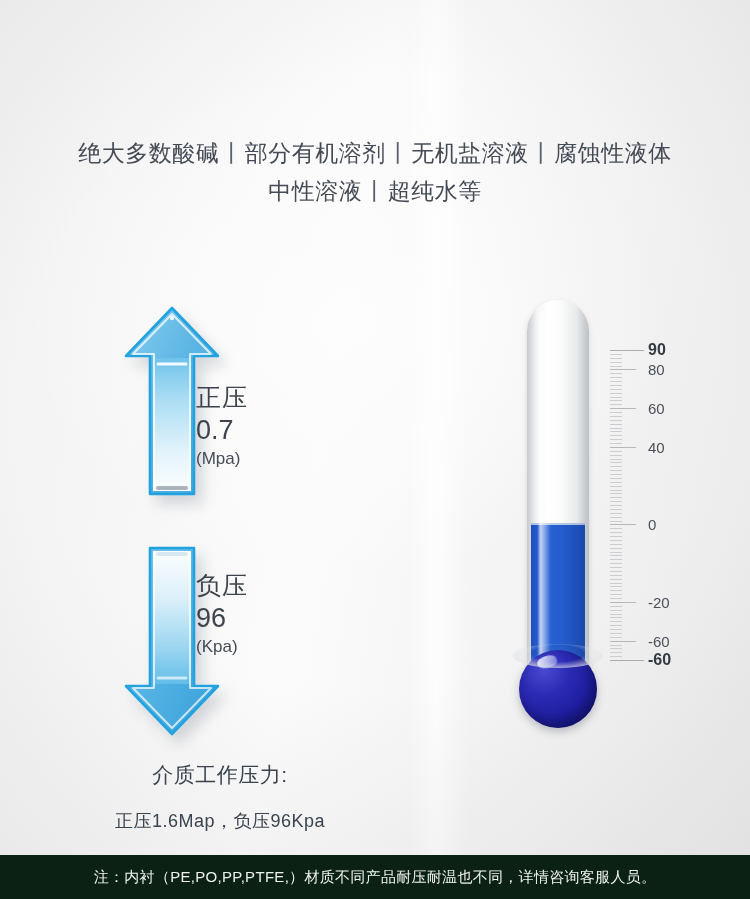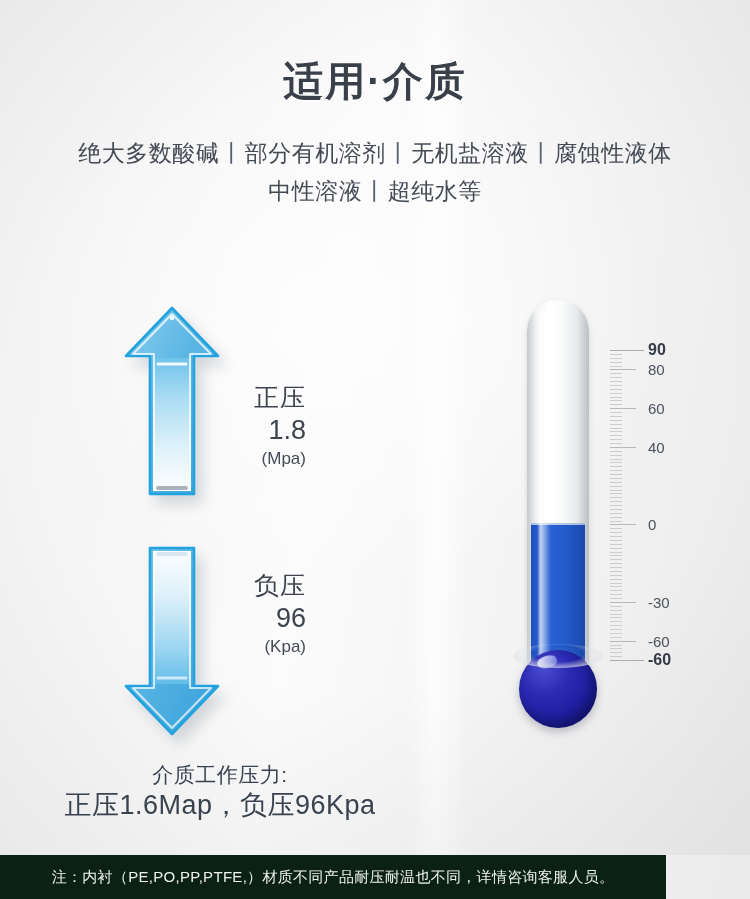--- a/index.html
+++ b/index.html
@@ -60,21 +60,21 @@
   }
   .subtitle .sep { color: #566070; padding: 0 1px; }
 
   
   .arrow-wrap { position: absolute; }
   #arrow-up   { left: 122px; top: 304px;  width: 100px; height: 200px; }
   #arrow-down { left: 122px; top: 538px;  width: 100px; height: 200px; }
   .arrow-wrap svg { display: block; width: 100%; height: 100%;
     filter: drop-shadow(7px 9px 7px rgba(140,150,160,0.35)); }
 
-  .plabel { position: absolute; text-align: right; color: #3d434c; }
+  .plabel { position: absolute; text-align: left; color: #3d434c; }
   .plabel .cn {
     font-size: 25px;
     line-height: 31px;
     letter-spacing: 1px;
   }
   .plabel .num {
     font-size: 27px;
     line-height: 34px;
   }
   .plabel .unit {
@@ -87,21 +87,21 @@
 
   
   .cap {
     position: absolute;
     text-align: center;
     color: #39434f;
   }
   #cap-left  { left: 50px;  top: 760px; width: 340px; }
   #cap-right { left: 410px; top: 778px; width: 330px; }
   .cap .l1 { font-size: 21px; line-height: 30px; letter-spacing: 0.5px; }
-  .cap .l2 { font-size: 27px; line-height: 30px; letter-spacing: 0.5px; }
+  .cap .l2 { font-size: 18px; line-height: 30px; letter-spacing: 0.5px; margin-top: 16px; }
   .cap .l3 { font-size: 15px; line-height: 28px; color: #6a707a; }
 
   
   #thermo { position: absolute; left: 505px; top: 300px; width: 110px; height: 440px; }
 
   .tube {
     position: absolute;
     left: 22px;
     top: 0;
     width: 62px;
@@ -192,42 +192,41 @@
     transform: translateY(-50%);
     white-space: nowrap;
   }
   .scale-label.bold { font-weight: bold; font-size: 16px; color: #343b45; }
 
   
   #footer {
     position: absolute;
     left: 0;
     bottom: 0;
-    width: 666px;
+    width: 750px;
     height: 44px;
     background: #0a2113;
     display: flex;
     align-items: center;
     justify-content: center;
   }
   #footer .txt {
     color: #eef2ee;
     font-size: 15px;
     letter-spacing: 0.3px;
   }
 </style>
 </head>
 <body>
 
 <div id="page">
 
   <div class="band"></div>
   <div class="vignette"></div>
 
-  <div class="title">适用·介质</div>
 
   <div class="subtitle">
     <div>
       <span>绝大多数酸碱</span><span class="sep">丨</span><span>部分有机溶剂</span><span class="sep">丨</span><span>无机盐溶液</span><span class="sep">丨</span><span>腐蚀性液体</span>
     </div>
     <div>
       <span>中性溶液</span><span class="sep">丨</span><span>超纯水等</span>
     </div>
   </div>
 
@@ -253,21 +252,21 @@
 
       <path d="M50 10 L89 50 L68 50 L68 186 L32 186 L32 50 L11 50 Z" fill="none" stroke="rgba(255,255,255,0.75)" stroke-width="2" stroke-linejoin="round"></path>
       <path d="M36 60 L64 60" stroke="rgba(255,255,255,0.9)" stroke-width="3" stroke-linecap="round"></path>
       <rect x="34" y="182" width="32" height="4" rx="2" fill="#aab3ba"></rect>
       <circle cx="50" cy="14" r="2.2" fill="#ffffff" opacity="0.9"></circle>
     </svg>
   </div>
 
   <div class="plabel" id="label-pos">
     <div class="cn">正压</div>
-    <div class="num">1.8</div>
+    <div class="num">0.7</div>
     <div class="unit">(Mpa)</div>
   </div>
 
   <div class="arrow-wrap" id="arrow-down">
     <svg viewBox="0 0 100 200" xmlns="http://www.w3.org/2000/svg">
       <defs>
         <linearGradient id="shaftDn" x1="0" y1="0" x2="0" y2="1">
           <stop offset="0%" stop-color="#fbfeff"></stop>
           <stop offset="35%" stop-color="#dcf0fa"></stop>
           <stop offset="72%" stop-color="#9ed6f1"></stop>
@@ -392,21 +391,21 @@
       <div class="scale-label bold" style="top: 6px;">90</div>
       <div class="tick major" style="top: 25.4px;"></div>
       <div class="scale-label" style="top: 25.4px;">80</div>
       <div class="tick major" style="top: 64.1px;"></div>
       <div class="scale-label" style="top: 64.1px;">60</div>
       <div class="tick major" style="top: 102.9px;"></div>
       <div class="scale-label" style="top: 102.9px;">40</div>
       <div class="tick major" style="top: 180.4px;"></div>
       <div class="scale-label" style="top: 180.4px;">0</div>
       <div class="tick major" style="top: 257.9px;"></div>
-      <div class="scale-label" style="top: 257.9px;">-30</div>
+      <div class="scale-label" style="top: 257.9px;">-20</div>
       <div class="tick major" style="top: 296.6px;"></div>
       <div class="scale-label" style="top: 296.6px;">-60</div>
       <div class="tick major strong" style="top: 316px;"></div>
       <div class="scale-label bold" style="top: 316px;">-60</div>
     </div>
 
   <div class="cap" id="cap-left">
     <div class="l1">介质工作压力:</div>
     <div class="l2">正压1.6Map，负压96Kpa</div>
   </div>

